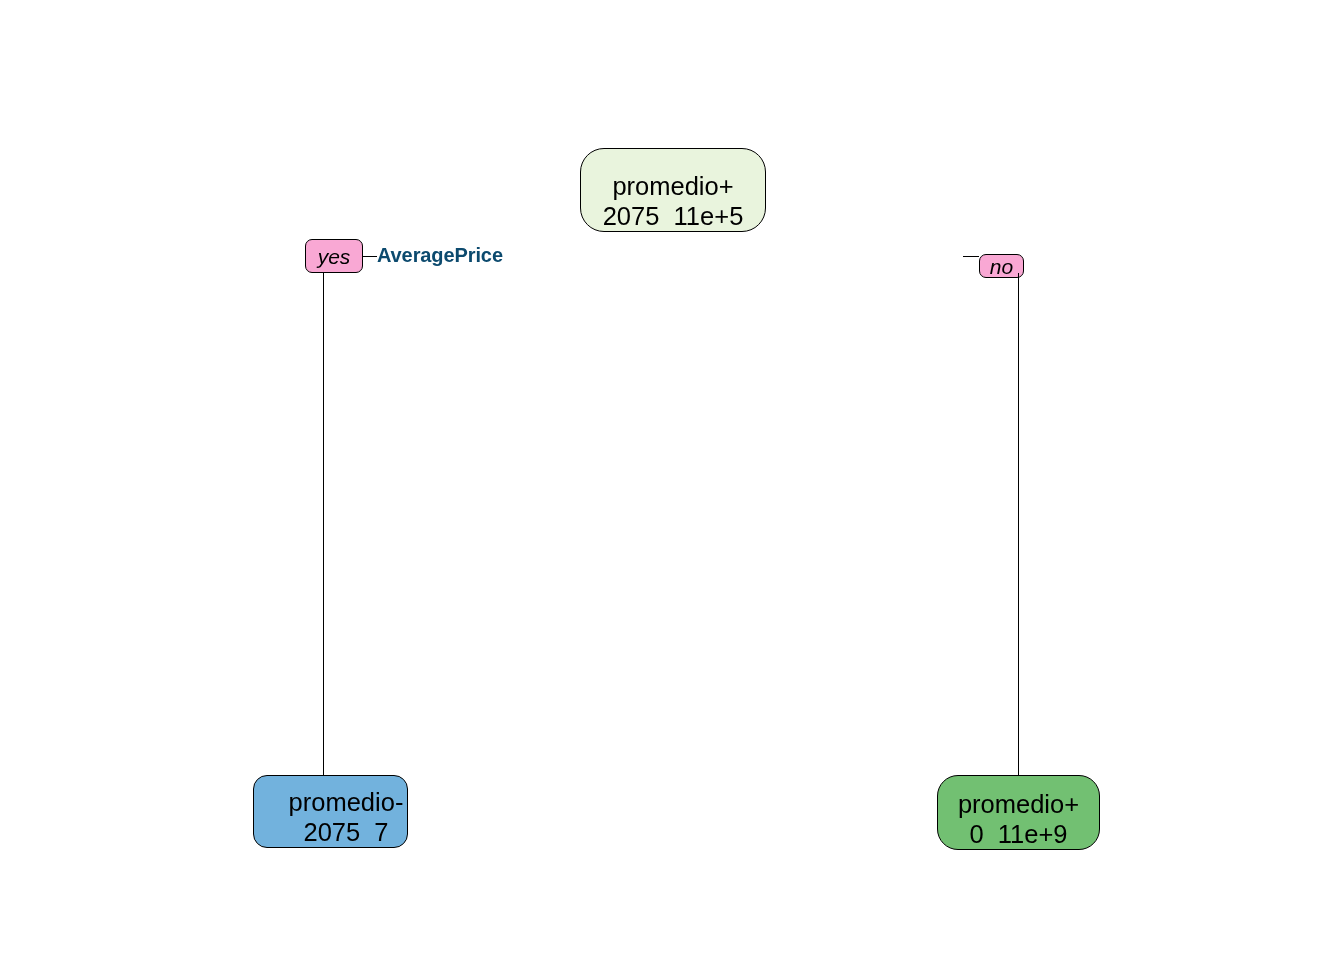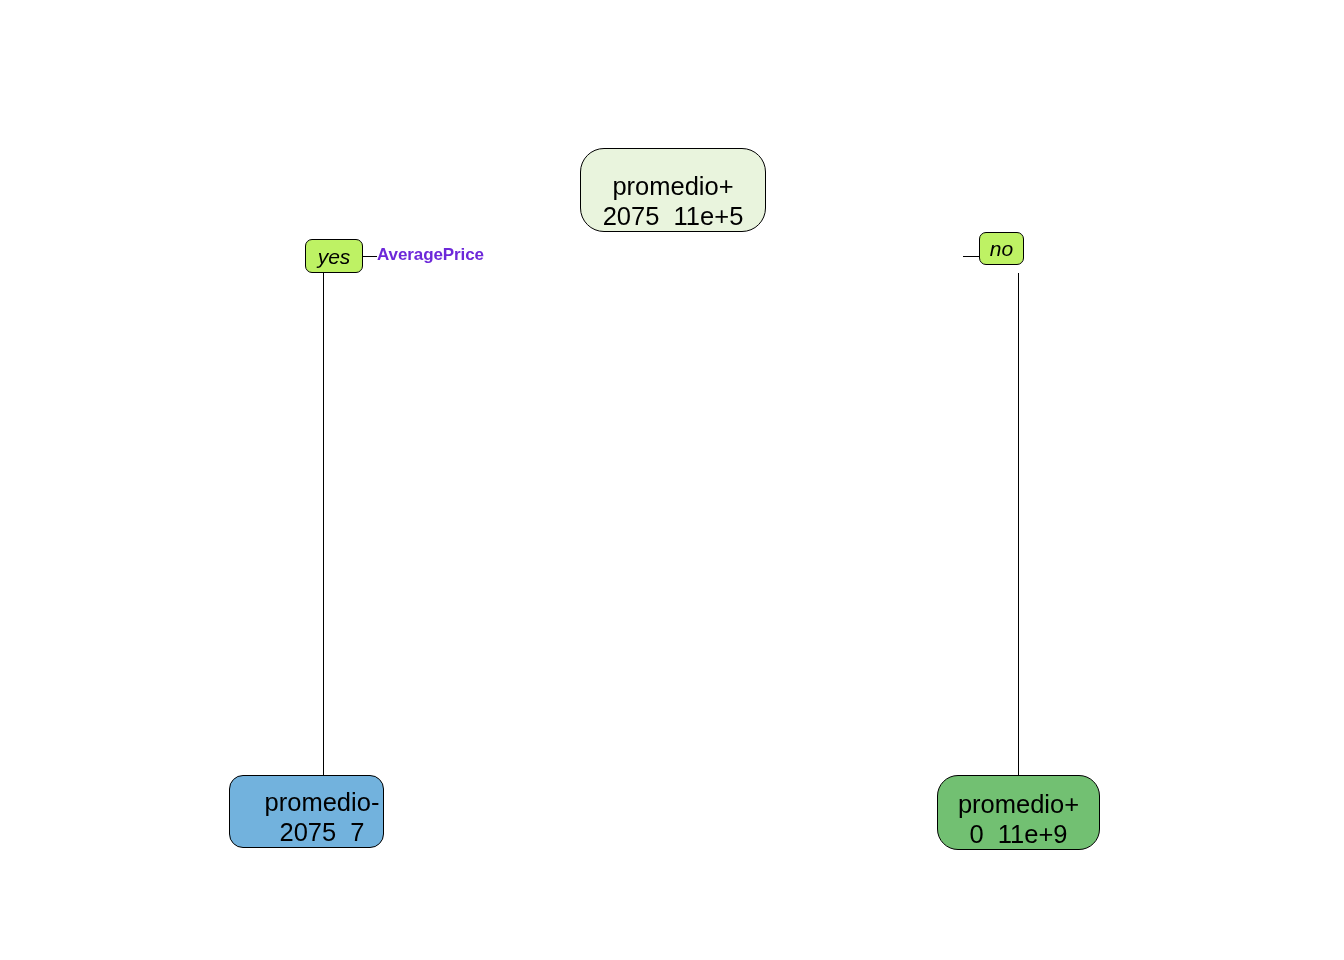--- a/index.html
+++ b/index.html
@@ -50,21 +50,21 @@
     left: 580px;
     top: 148px;
     width: 186px;
     height: 84px;
     background: #e9f4dd;
     font-size: 25.5px;
     border-radius: 24px;
   }
 
   #leaf-left {
-    left: 229px;
+    left: 253px;
     top: 775px;
     width: 155px;
     height: 73px;
     background: #72b2dd;
     font-size: 25.5px;
     border-radius: 14px;
     padding-left: 31px;
   }
 
   #leaf-right {
@@ -80,59 +80,59 @@
   
   #split-text {
     position: absolute;
     left: 377px;
     top: 239px;
     height: 32px;
     display: flex;
     align-items: center;
     font-family: "Liberation Sans", sans-serif;
     font-weight: bold;
-    font-size: 17px;
-    color: #6d28d9;
+    font-size: 20px;
+    color: #0c4a6e;
     white-space: pre;
     letter-spacing: -0.1px;
     gap: 28px;
   }
   #split-var { }
   #split-gap { display: inline-block; width: 58px; }
   #split-cond { }
 
   
   .branch-label {
     position: absolute;
     box-sizing: border-box;
     border: 1.3px solid #000000;
     border-radius: 7px;
-    background: #bef264;
+    background: #f9a8d4;
     display: flex;
     align-items: center;
     justify-content: center;
     font-family: "Liberation Sans", sans-serif;
     font-style: italic;
     font-size: 21px;
     color: #000000;
     line-height: 1;
   }
 
   #label-yes {
     left: 305px;
     top: 239px;
     width: 58px;
     height: 34px;
   }
 
   #label-no {
     left: 979px;
-    top: 232px;
+    top: 254px;
     width: 45px;
-    height: 33px;
+    height: 24px;
   }
 
   
   .dash {
     position: absolute;
     height: 0;
     border-top: 1.4px solid #000000;
   }
   #dash-yes {
     left: 363px;

